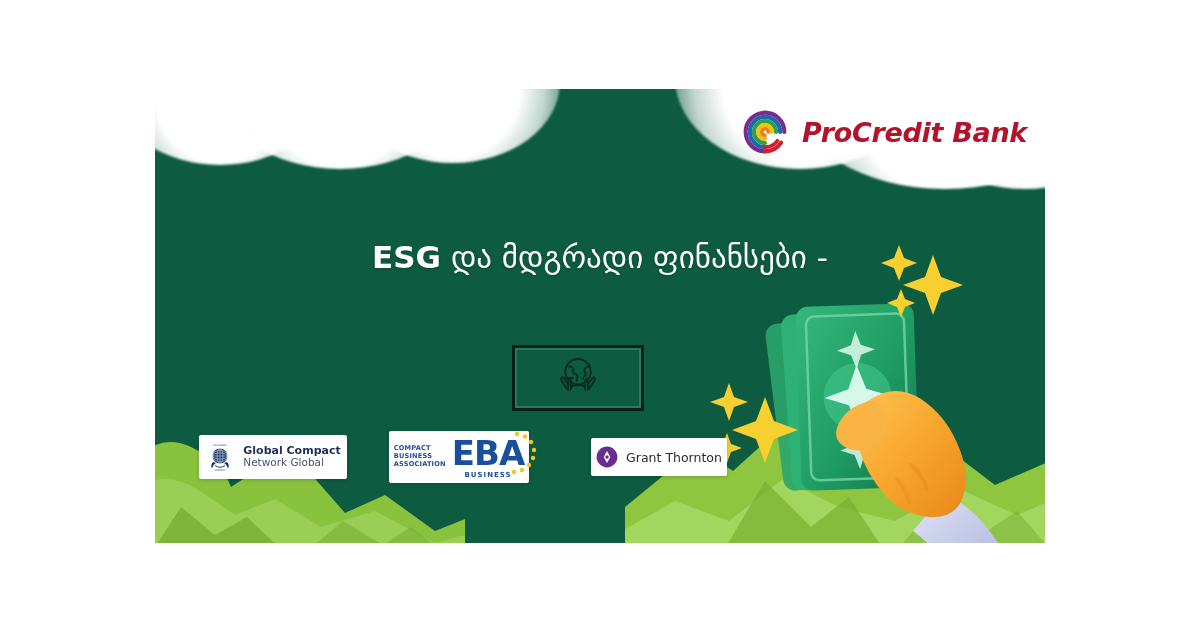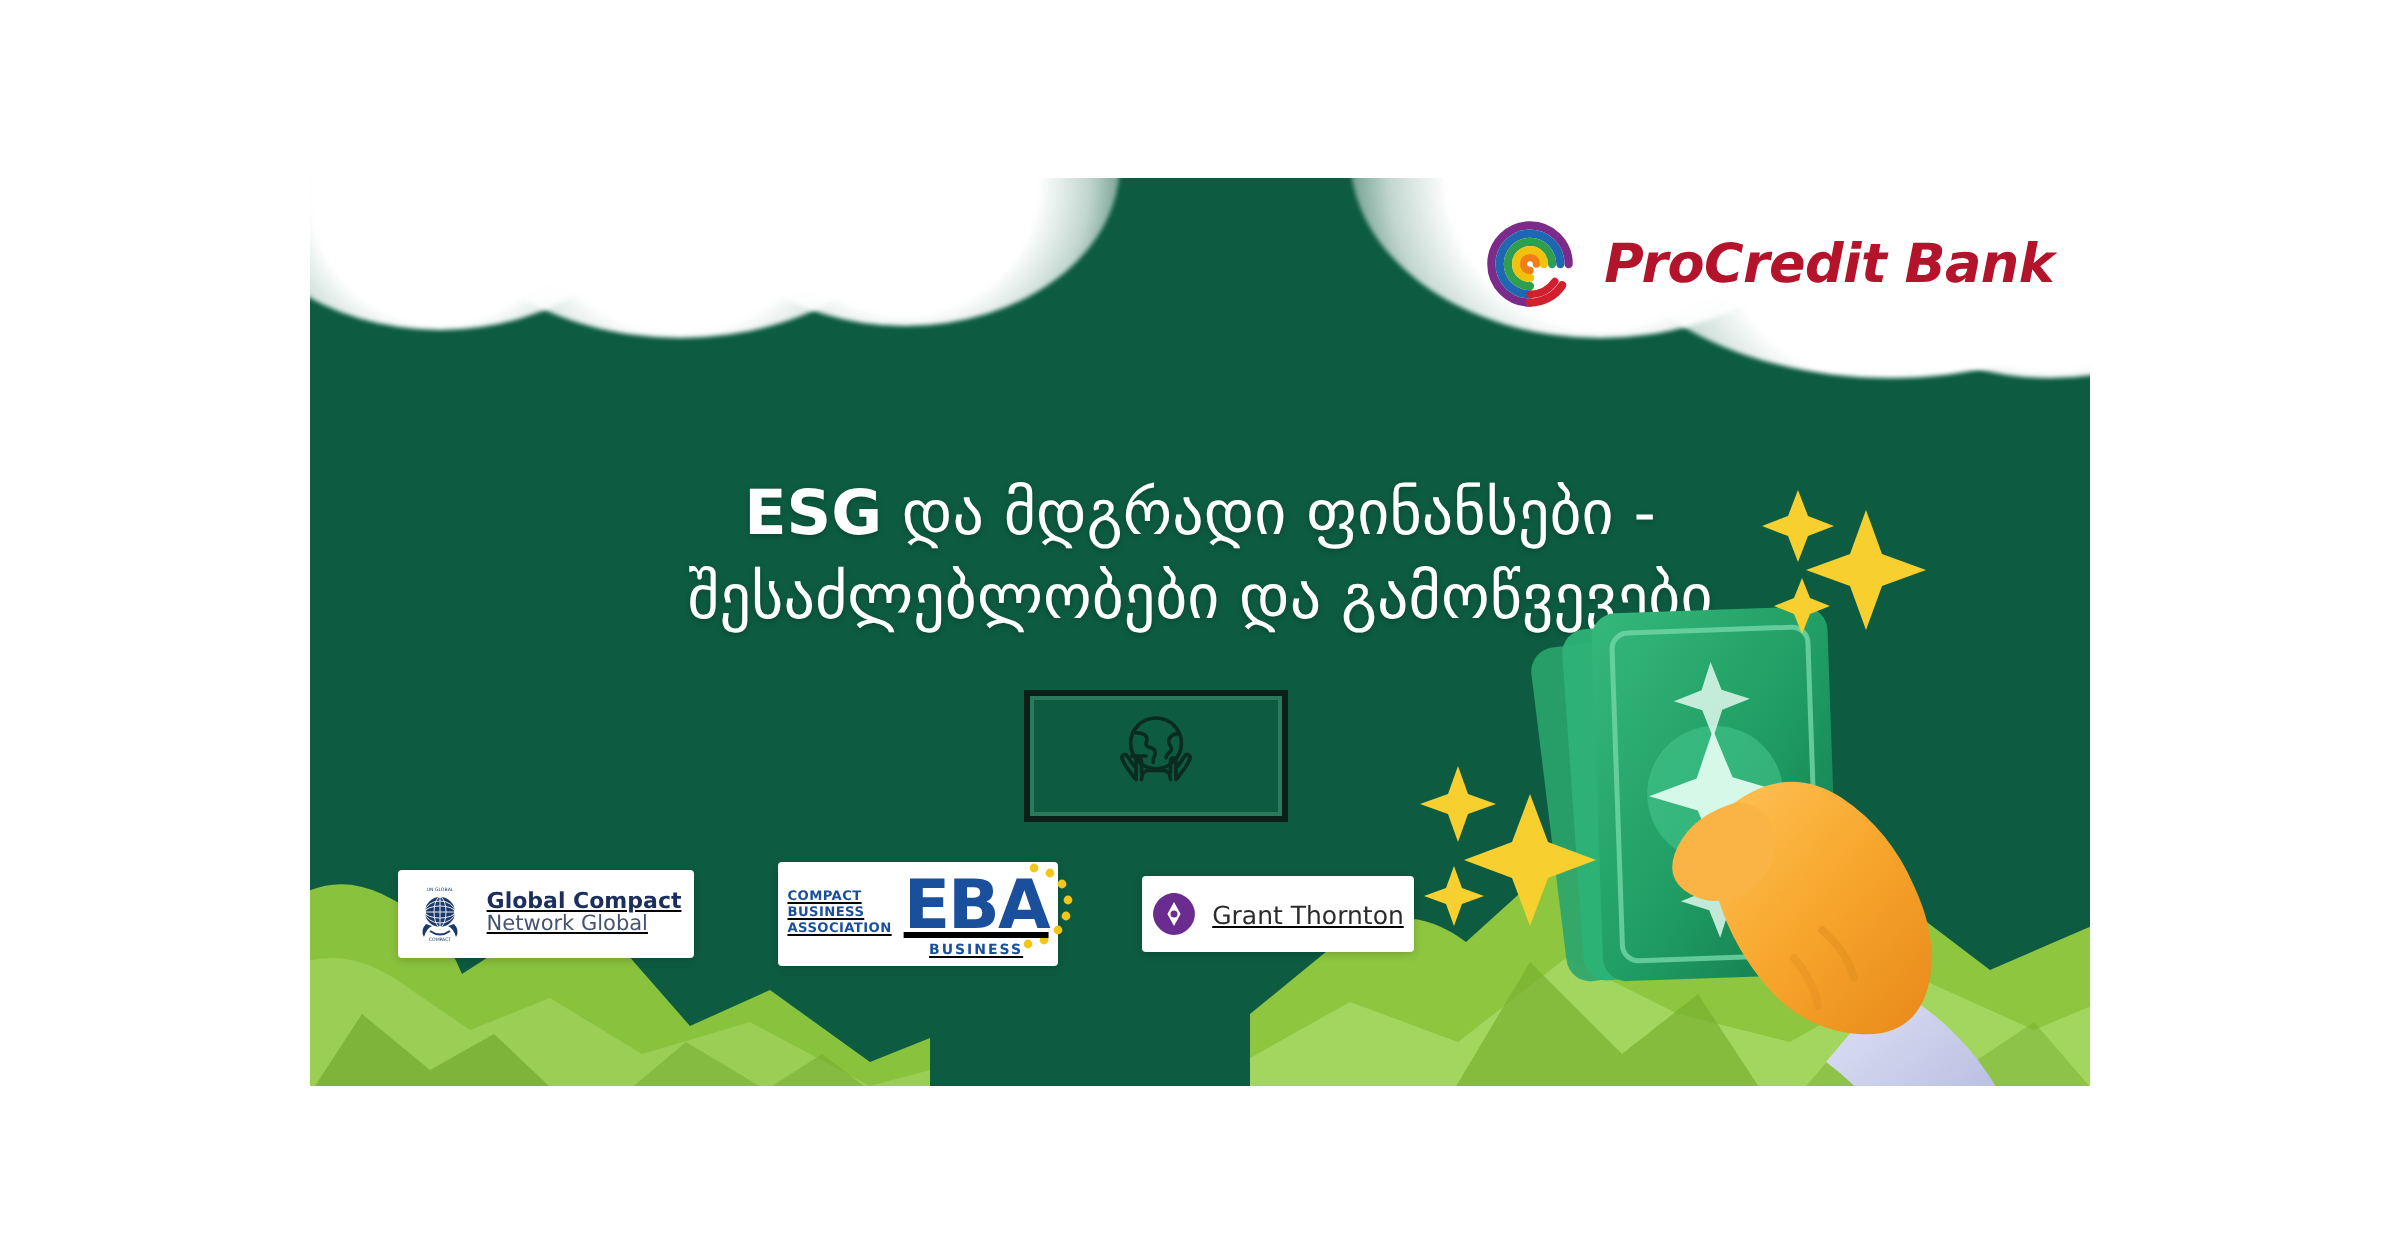--- a/index.html
+++ b/index.html
@@ -74,25 +74,24 @@
   
   .badges {
     position: absolute; left: 44px; bottom: 60px;
     display: flex; align-items: center; gap: 42px;
   }
   .badge {
     background: #ffffff; border-radius: 2px;
     display: flex; align-items: center; justify-content: center;
     padding: 6px 10px;
     box-shadow: 0 1px 4px rgba(0,0,0,0.18);
-    text-decoration: underline;
   }
   .badge-gc   { width: 148px; height: 44px; gap: 8px; }
   .badge-eba  { width: 140px; height: 52px; gap: 6px; }
-  .badge-gt   { width: 136px; height: 38px; gap: 8px; }
+  .badge-gt   { width: 136px; height: 38px; gap: 8px; margin-left: 20px; }
 
   .gc-globe { width: 30px; height: 30px; flex: 0 0 auto; }
   .gc-text { line-height: 1.12; }
   .gc-l1 { font-size: 11px; font-weight: 700; color: #1b2f5e; white-space: nowrap; }
   .gc-l2 { font-size: 10.5px; font-weight: 400; color: #44536f; white-space: nowrap; }
 
   .eba-left { line-height: 1.18; text-align: left; }
   .eba-left div { font-size: 6.6px; font-weight: 700; color: #1a4f9c; letter-spacing: 0.2px; }
   .eba-right { position: relative; display: flex; flex-direction: column; align-items: center; }
   .eba-mark { font-size: 34px; font-weight: 800; color: #1a4f9c; letter-spacing: -1px; line-height: 1; position: relative; z-index: 2; }
@@ -145,21 +144,20 @@
           <path d="M57 50a7 7 0 1 0-7 7" stroke="#ef7d1a" stroke-width="8"></path>
           <path d="M50 92a42 42 0 0 0 35-19" stroke="#d11f2d" stroke-width="9"></path>
           <path d="M50 83a33 33 0 0 0 27-14" stroke="#d11f2d" stroke-width="8"></path>
         </g>
       </svg>
       <span class="brand-name">ProCredit Bank</span>
     </div>
 
     <div class="headline">
       <div><span class="esg">ESG</span><span> და მდგრადი ფინანსები -</span></div>
-      <div>შესაძლებლობები და გამოწვევები</div>
     </div>
 
     <div class="icon-frame">
       <svg viewBox="0 0 64 64">
         <g fill="none" stroke="#0b2a20" stroke-width="2" stroke-linecap="round" stroke-linejoin="round">
           <circle cx="32" cy="25" r="14"></circle>
           <path d="M19.5 18.5c3 1.5 5.5.5 7 2.5s-1 4 .5 5.5 4 .5 4.5 3-1.5 3.5-1 6"></path>
           <path d="M44.5 19.5c-2.5 0-5 1.5-5.5 4s2 3 1.5 5-3 2-3 4.5"></path>
           <path d="M18.5 32h8"></path>
           <path d="M20 44c-2-3-5-6-6.5-10-1-2.5 1.5-4 3-1.5 1.2 2 2.5 3.8 3.5 5"></path>

